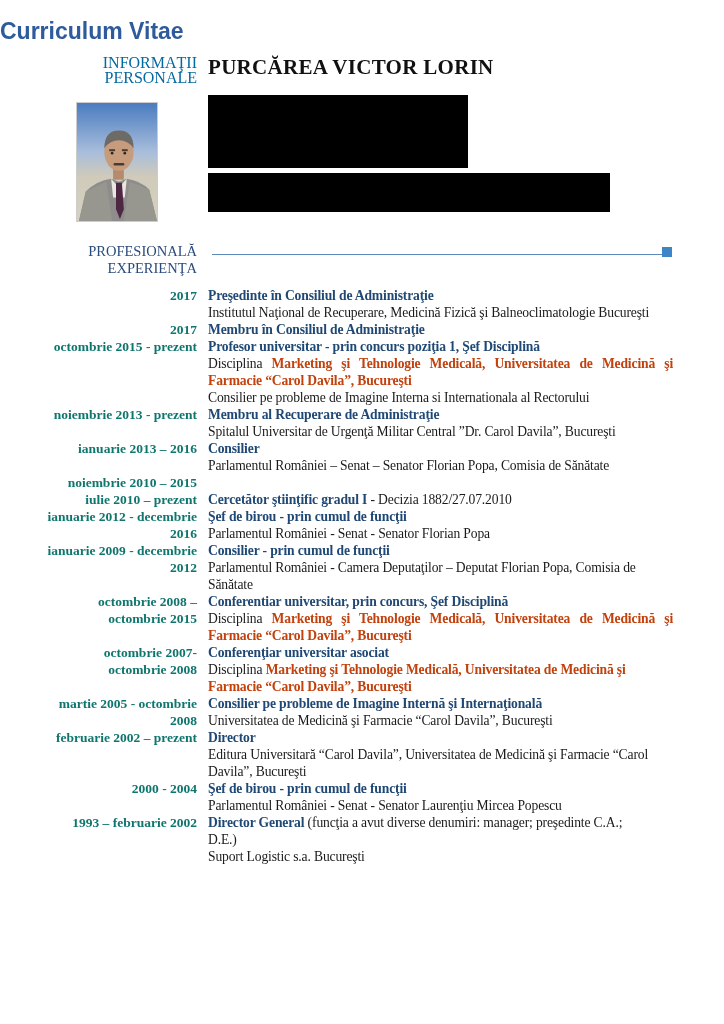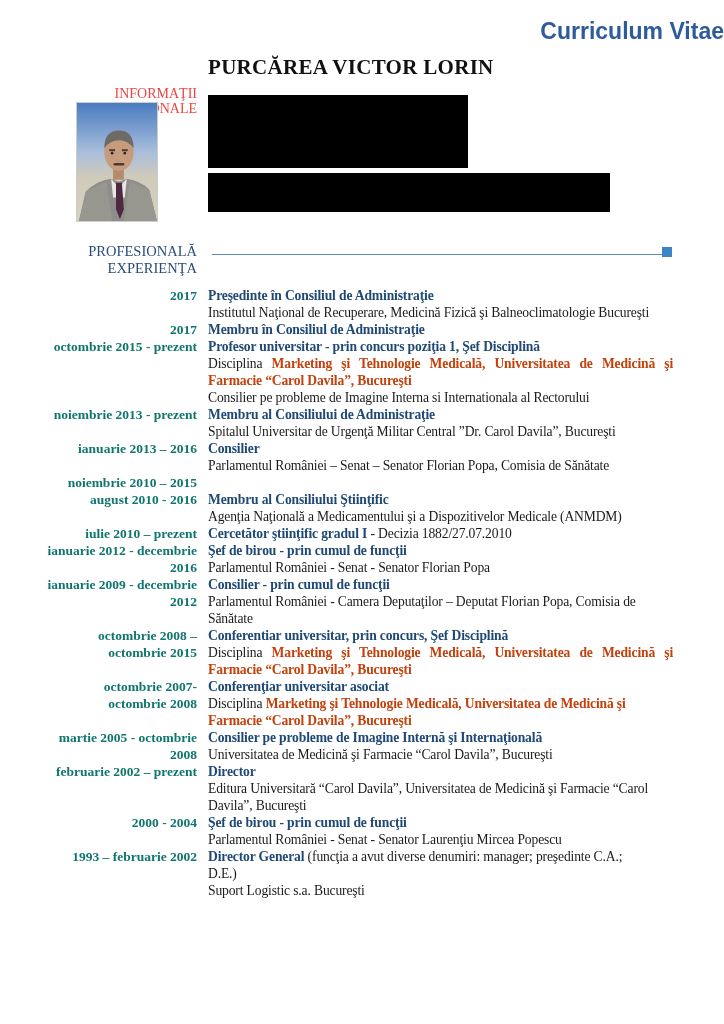--- a/index.html
+++ b/index.html
@@ -6,29 +6,29 @@
   .page{
     position:relative;
     width:724px;height:1024px;
     margin:0 auto;
     background:#ffffff;
     font-family:"Liberation Serif", serif;
     overflow:hidden;
   }
   .cv-title{
     position:absolute;top:18px;left:0;width:724px;
-    text-align:right;
+    text-align:left;
     font-family:"Liberation Sans", sans-serif;
     font-weight:bold;font-size:23px;
     color:#2d5b9b;
   }
   .info-label{
     position:absolute;top:55px;left:0;width:197px;
     text-align:right;
-    color:#ef4444;font-size:14px;line-height:15px;margin-top:31px;
+    color:#0369a1;font-size:16px;line-height:15px;
   }
   .name-heading{
     position:absolute;top:55px;left:208px;
     color:#111111;font-weight:bold;font-size:21px;
     letter-spacing:0.3px;
   }
   .profile-photo{
     position:absolute;left:76px;top:102px;width:82px;height:120px;
     border:1px solid #cccccc;box-sizing:border-box;
   }
@@ -150,45 +150,36 @@
           <div class="line just"><span class="r-plain">Disciplina </span><span class="r-bold">Marketing şi Tehnologie Medicală, Universitatea de Medicină şi</span></div>
           <div class="line"><span class="r-bold">Farmacie “Carol Davila”, Bucureşti</span></div>
           <div class="line"><span class="r-plain">Consilier pe probleme de Imagine Interna si Internationala al Rectorului</span></div>
         </div>
       </div>
       <div class="row">
         <div class="date-col">
           <div>noiembrie 2013 - prezent</div>
         </div>
         <div class="desc-col">
-          <div class="line"><span class="r-title">Membru al Consiliului de Administraţie</span></div>
+          <div class="line"><span class="r-title">Membru al Recuperare de Administraţie</span></div>
           <div class="line"><span class="r-plain">Spitalul Universitar de Urgenţă Militar Central ”Dr. Carol Davila”, Bucureşti</span></div>
         </div>
       </div>
       <div class="row">
         <div class="date-col">
           <div>ianuarie 2013 – 2016</div>
         </div>
         <div class="desc-col">
           <div class="line"><span class="r-title">Consilier</span></div>
           <div class="line"><span class="r-plain">Parlamentul României – Senat – Senator Florian Popa, Comisia de Sănătate</span></div>
         </div>
       </div>
       <div class="row">
         <div class="date-col">
           <div>noiembrie 2010 – 2015</div>
-        </div>
-      </div>
-      <div class="row">
-        <div class="date-col">
-          <div>august 2010 - 2016</div>
-        </div>
-        <div class="desc-col">
-          <div class="line"><span class="r-title">Membru al Consiliului Ştiinţific</span></div>
-          <div class="line"><span class="r-plain">Agenţia Naţională a Medicamentului şi a Dispozitivelor Medicale (ANMDM)</span></div>
         </div>
       </div>
       <div class="row">
         <div class="date-col">
           <div>iulie 2010 – prezent</div>
         </div>
         <div class="desc-col">
           <div class="line"><span class="r-title">Cercetător ştiinţific gradul I</span><span class="r-plain"> - Decizia 1882/27.07.2010</span></div>
         </div>
       </div>

